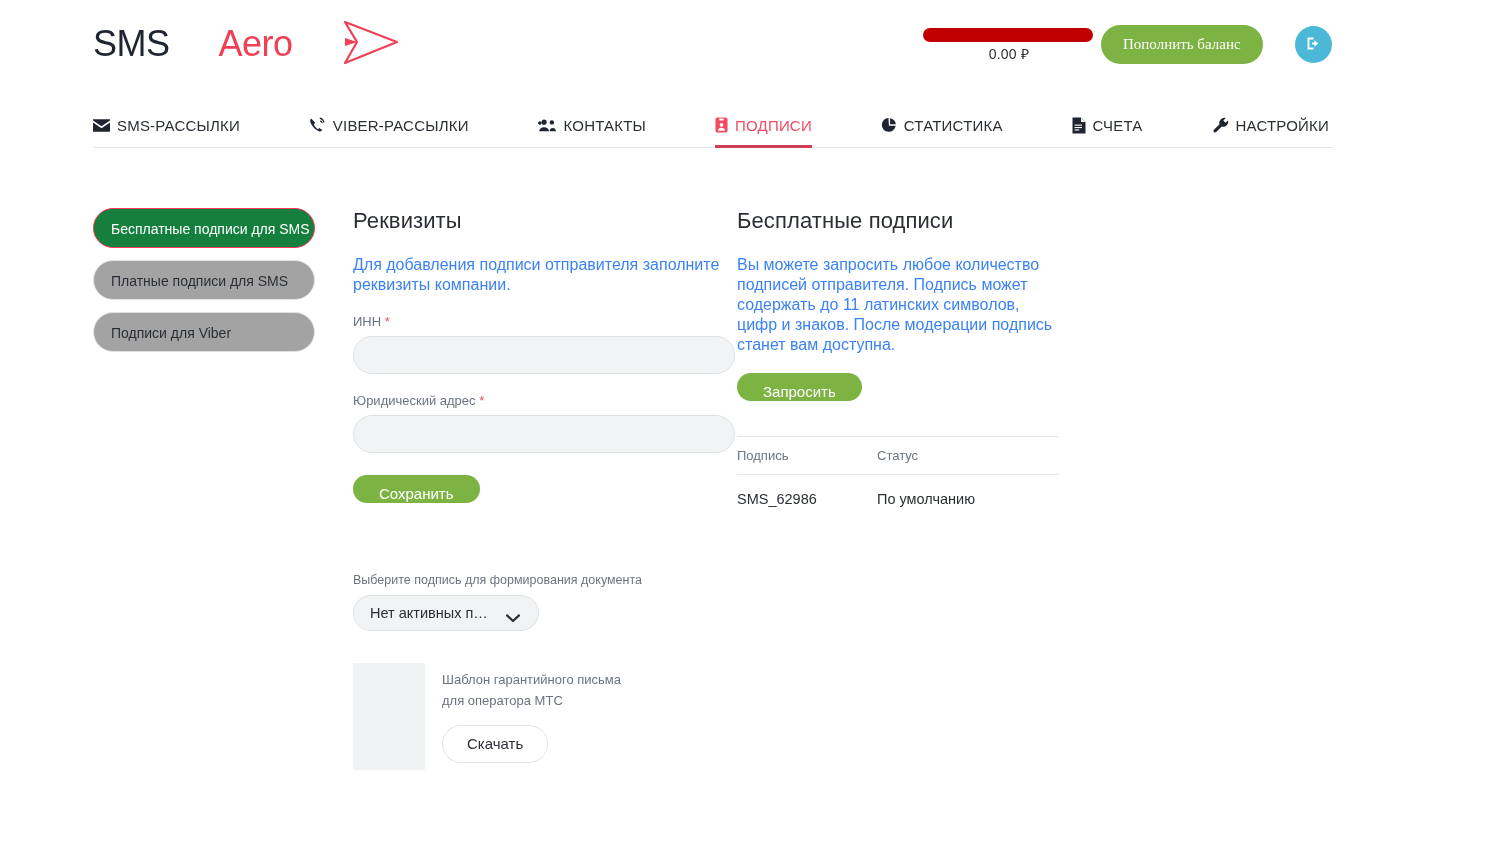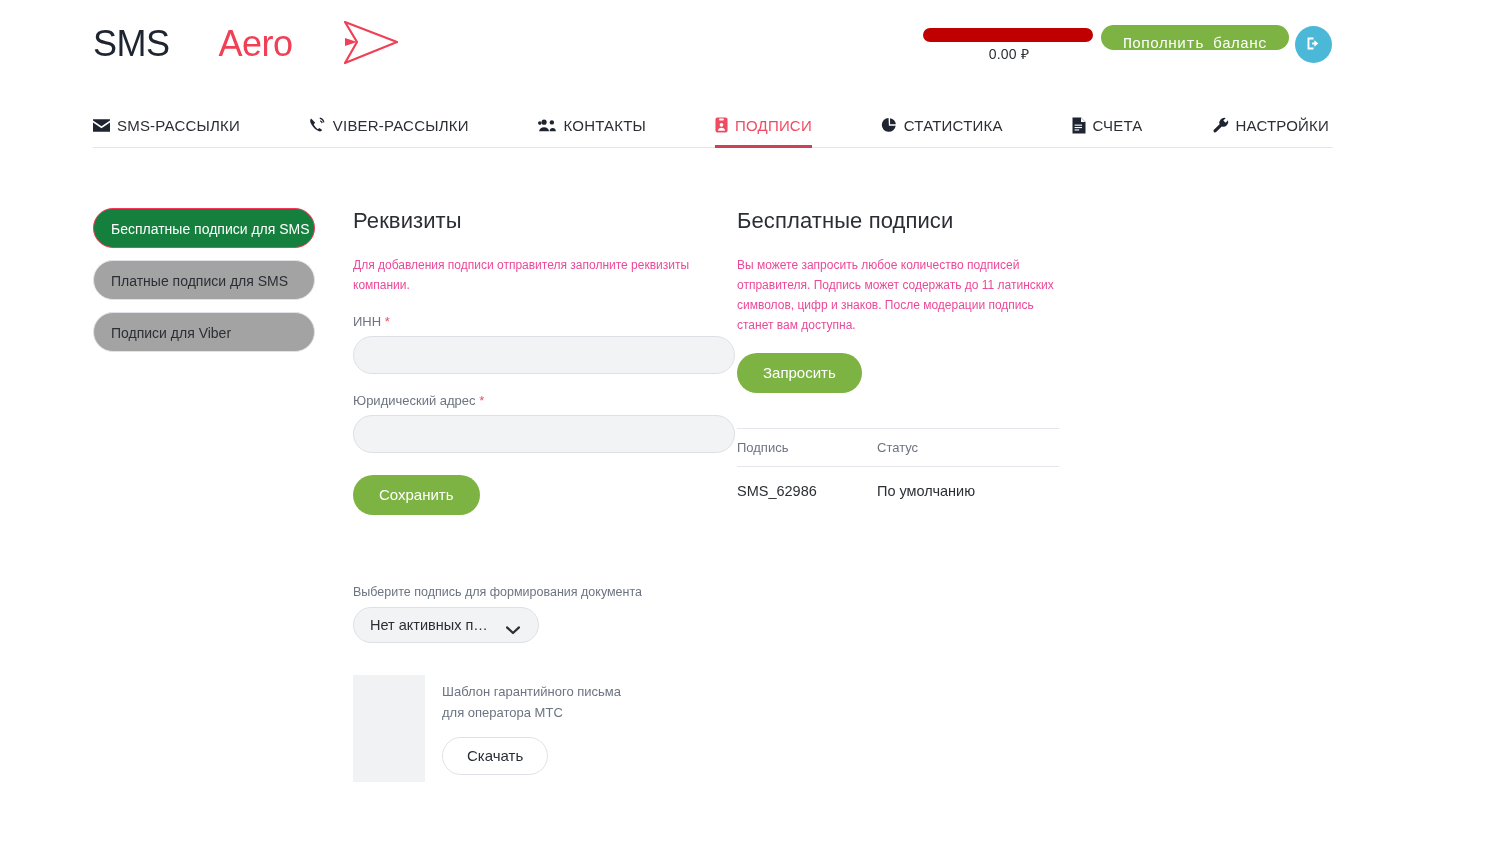--- a/index.html
+++ b/index.html
@@ -63,28 +63,28 @@
   .balance-amount {
     font-size: 14px;
     color: #2b2f35;
     letter-spacing: 0.2px;
   }
 
   .btn-topup {
     position: absolute;
     left: 1101px;
     top: 25px;
-    height: 25px;
+    height: 39px;
     padding: 0 22px;
     background: #7cb342;
     color: #ffffff;
     border: none;
     border-radius: 20px;
     font-size: 15px;
-    font-family: Liberation Mono, monospace;
+    font-family: Liberation Serif, serif;
     cursor: pointer;
     line-height: 39px;
     white-space: nowrap;
   }
   .btn-logout {
     position: absolute;
     left: 1295px;
     top: 26px;
     width: 37px;
     height: 37px;
@@ -173,23 +173,23 @@
 
   
   h2.sec-title {
     font-size: 22px;
     font-weight: 400;
     color: #2b2f35;
     margin: 0 0 21px 0;
     letter-spacing: 0.1px;
   }
   .sec-text {
-    font-size: 12px;
+    font-size: 16px;
     line-height: 20px;
-    color: #ec4899;
+    color: #3b82f6;
     margin: 0;
   }
 
   
   .field { margin-top: 19px; }
   .field-label {
     font-size: 13px;
     color: #6b7480;
     margin-bottom: 7px;
     display: block;
@@ -203,21 +203,21 @@
     border: 1px solid #dde1e6;
     border-radius: 20px;
     outline: none;
     padding: 0 18px;
     font-size: 14px;
     font-family: "Liberation Sans", sans-serif;
     color: #2b2f35;
   }
   .pill-input.sm { width: 184px; }
   .btn-green {
-    height: 40px;
+    height: 28px;
     padding: 0 26px;
     background: #7cb342;
     border: none;
     border-radius: 20px;
     color: #fff;
     font-size: 15px;
     font-family: "Liberation Sans", sans-serif;
     cursor: pointer;
     line-height: 38px;
   }

